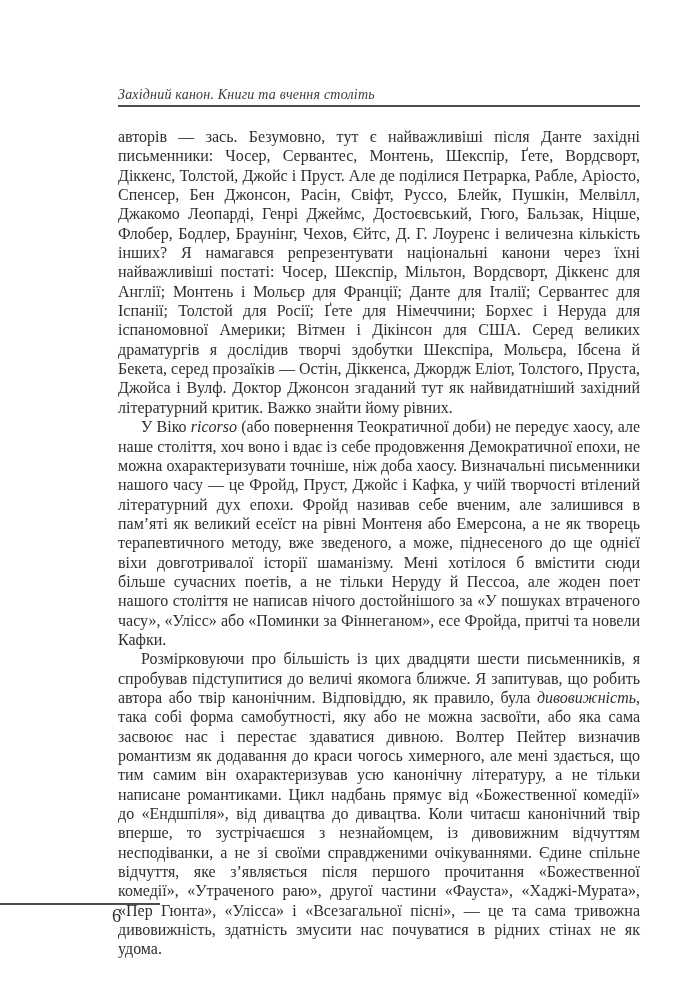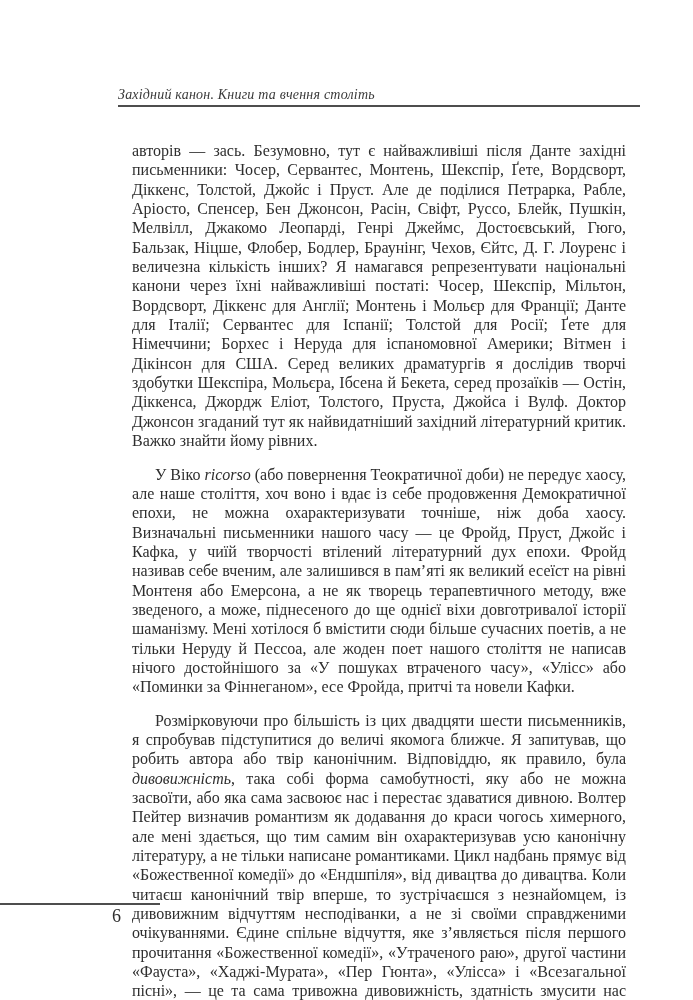--- a/index.html
+++ b/index.html
@@ -39,21 +39,21 @@
     position: absolute;
     left: 118px;
     top: 127px;
     width: 522px;
     font-size: 16px;
     line-height: 19.35px;
     text-align: justify;
     color: #2e2e2e;
   }
   .body-text p {
-    margin: 14px;
+    margin: 0;
     padding: 0;
   }
   .body-text p.indent {
     text-indent: 23px;
   }
   .body-text em {
   }
   .footer-rule {
     position: absolute;
     left: 0;

